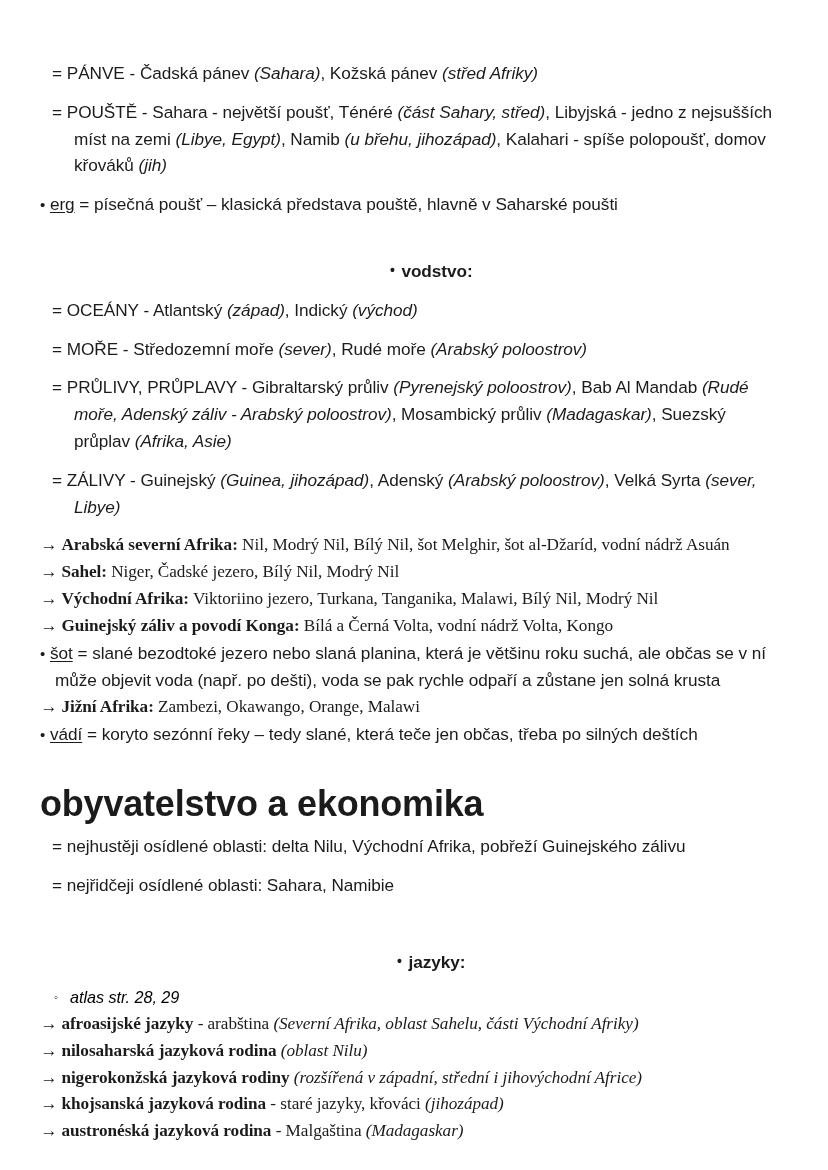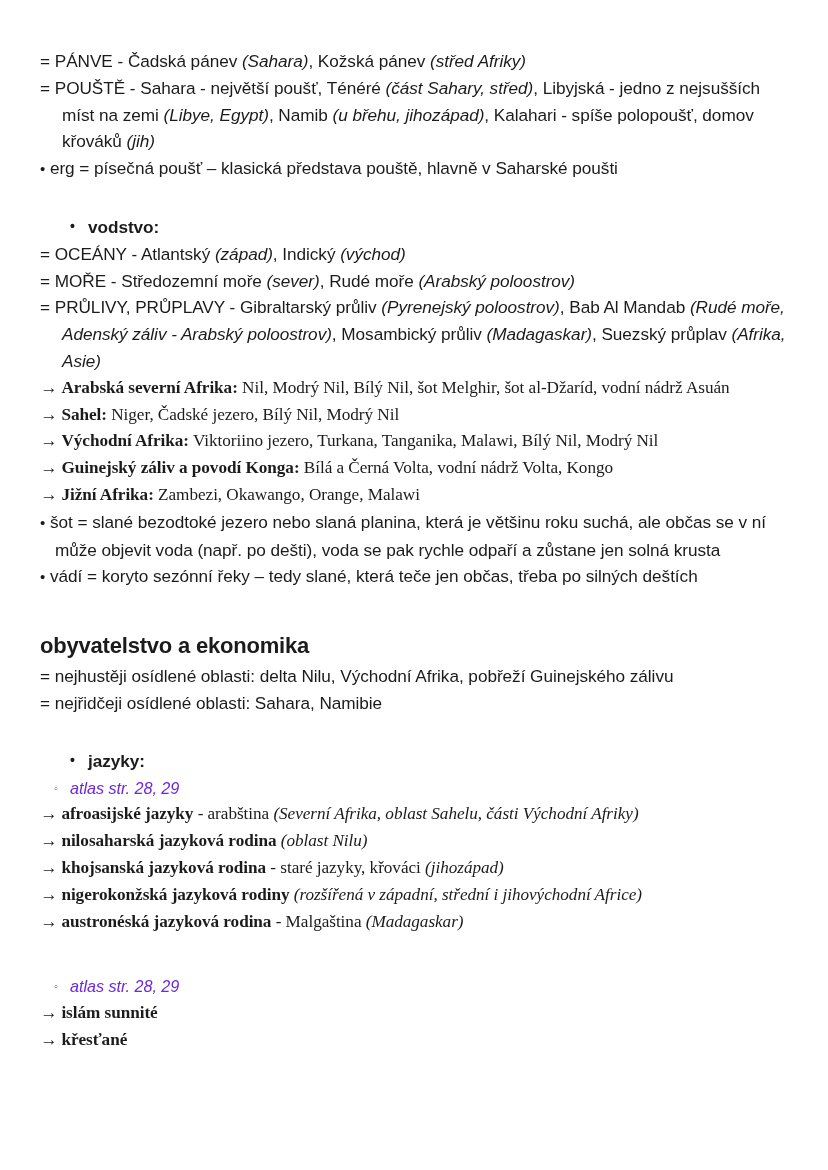--- a/index.html
+++ b/index.html
@@ -31,21 +31,21 @@
     font-size: 17.2px;
     line-height: 26.8px;
     letter-spacing: -0.05px;
     white-space: normal;
   }
 
   
   .eq-line {
     padding-left: 22px;
     text-indent: -22px;
-    margin: 0;
+    margin: 12px;
   }
 
   
   .bullet-line {
     padding-left: 15px;
     text-indent: -15px;
     margin: 0;
   }
   .bullet-line .dot {
     font-size: 15px;
@@ -57,60 +57,61 @@
     text-indent: -26px;
     margin: 0;
     font-family: Liberation Serif, serif;
   }
   .arrow-line .arr {
     font-weight: 700;
   }
 
   
   .sub-head {
-    margin: 0;
+    margin: 8px;
     padding-left: 48px;
     font-weight: 700;
+    text-align: center;
   }
   .sub-head .dot {
     display: inline-block;
     width: 18px;
     margin-left: -18px;
     font-size: 14px;
     vertical-align: 2px;
   }
 
   
   .circ-line {
     margin: 0;
     padding-left: 30px;
     font-style: italic;
     font-size: 16.2px;
-    color: #6d28d9;
+    color: #000000;
   }
   .circ-line .ring {
     display: inline-block;
     width: 16px;
     margin-left: -16px;
     font-size: 11px;
     vertical-align: 2px;
   }
 
   h2.section-title {
-    font-size: 22px;
+    font-size: 36px;
     line-height: 34px;
     font-weight: 700;
     margin: 0;
     padding: 0;
     letter-spacing: -0.2px;
   }
 
   .it { font-style: italic; }
   .bd { font-weight: 700; }
-  .ul { text-underline-offset: 2px; margin-top: 32px; }
+  .ul { text-decoration: underline; text-underline-offset: 2px; margin-top: 32px; }
   .gap-lg { height: 30px; }
   .gap-xl { height: 38px; }
 
   .block { margin: 0; padding: 0; }
 </style>
 </head>
 <body>
 
 <div class="page">
 
@@ -128,32 +129,33 @@
   <div class="block">
 
     <p class="line sub-head"><span class="dot">•</span><span>vodstvo:</span></p>
 
     <p class="line eq-line"><span>=</span><span> </span><span>OCEÁNY</span><span> - Atlantský </span><span class="it">(západ)</span><span>, Indický </span><span class="it">(východ)</span></p>
 
     <p class="line eq-line"><span>=</span><span> </span><span>MOŘE</span><span> - Středozemní moře </span><span class="it">(sever)</span><span>, Rudé moře </span><span class="it">(Arabský poloostrov)</span></p>
 
     <p class="line eq-line"><span>=</span><span> </span><span>PRŮLIVY, PRŮPLAVY</span><span> - Gibraltarský průliv </span><span class="it">(Pyrenejský poloostrov)</span><span>, Bab Al Mandab </span><span class="it">(Rudé moře, Adenský záliv - Arabský poloostrov)</span><span>, Mosambický průliv </span><span class="it">(Madagaskar)</span><span>, Suezský průplav </span><span class="it">(Afrika, Asie)</span></p>
 
+    <p class="line eq-line"><span>=</span><span> </span><span>ZÁLIVY</span><span> - Guinejský </span><span class="it">(Guinea, jihozápad)</span><span>, Adenský </span><span class="it">(Arabský poloostrov)</span><span>, Velká Syrta </span><span class="it">(sever, Libye)</span></p>
 
     <p class="line arrow-line"><span class="arr">→</span><span> </span><span class="bd">Arabská severní Afrika:</span><span> Nil, Modrý Nil, Bílý Nil, šot Melghir, šot al-Džaríd, vodní nádrž Asuán</span></p>
 
     <p class="line arrow-line"><span class="arr">→</span><span> </span><span class="bd">Sahel:</span><span> Niger, Čadské jezero, Bílý Nil, Modrý Nil</span></p>
 
     <p class="line arrow-line"><span class="arr">→</span><span> </span><span class="bd">Východní Afrika:</span><span> Viktoriino jezero, Turkana, Tanganika, Malawi, Bílý Nil, Modrý Nil</span></p>
 
     <p class="line arrow-line"><span class="arr">→</span><span> </span><span class="bd">Guinejský záliv a povodí Konga:</span><span> Bílá a Černá Volta, vodní nádrž Volta, Kongo</span></p>
 
+    <p class="line bullet-line"><span class="dot">•</span><span> </span><span class="ul">šot</span><span> = slané bezodtoké jezero nebo slaná planina, která je většinu roku suchá, ale občas se v ní může objevit voda (např. po dešti), voda se pak rychle odpaří a zůstane jen solná krusta</span></p>
+
     <p class="line arrow-line"><span class="arr">→</span><span> </span><span class="bd">Jižní Afrika:</span><span> Zambezi, Okawango, Orange, Malawi</span></p>
-
-    <p class="line bullet-line"><span class="dot">•</span><span> </span><span class="ul">šot</span><span> = slané bezodtoké jezero nebo slaná planina, která je většinu roku suchá, ale občas se v ní může objevit voda (např. po dešti), voda se pak rychle odpaří a zůstane jen solná krusta</span></p>
 
     <p class="line bullet-line"><span class="dot">•</span><span> </span><span class="ul">vádí</span><span> = koryto sezónní řeky – tedy slané, která teče jen občas, třeba po silných deštích</span></p>
   </div>
 
   <div class="gap-xl"></div>
 
   <div class="block">
     <h2 class="section-title">obyvatelstvo a ekonomika</h2>
 
     <p class="line eq-line">= nejhustěji osídlené oblasti: delta Nilu, Východní Afrika, pobřeží Guinejského zálivu</p>
@@ -165,23 +167,23 @@
   <div class="block">
 
     <p class="line sub-head"><span class="dot">•</span><span>jazyky:</span></p>
 
     <p class="line circ-line"><span class="ring">◦</span><span>atlas str. 28, 29</span></p>
 
     <p class="line arrow-line"><span class="arr">→</span><span> </span><span class="bd">afroasijské jazyky </span><span> - arabština </span><span class="it">(Severní Afrika, oblast Sahelu, části Východní Afriky)</span></p>
 
     <p class="line arrow-line"><span class="arr">→</span><span> </span><span class="bd">nilosaharská jazyková rodina</span><span> </span><span class="it">(oblast Nilu)</span></p>
 
+    <p class="line arrow-line"><span class="arr">→</span><span> </span><span class="bd">nigerokonžská jazyková rodiny</span><span> </span><span class="it">(rozšířená v západní, střední i jihovýchodní Africe)</span></p>
+
     <p class="line arrow-line"><span class="arr">→</span><span> </span><span class="bd">khojsanská jazyková rodina</span><span> - staré jazyky, křováci </span><span class="it">(jihozápad)</span></p>
-
-    <p class="line arrow-line"><span class="arr">→</span><span> </span><span class="bd">nigerokonžská jazyková rodiny</span><span> </span><span class="it">(rozšířená v západní, střední i jihovýchodní Africe)</span></p>
 
     <p class="line arrow-line"><span class="arr">→</span><span> </span><span class="bd">austronéská jazyková rodina</span><span> - Malgaština </span><span class="it">(Madagaskar)</span></p>
 
   </div>
 
   <div class="gap-xl"></div>
 
   <div class="block">
 
 

